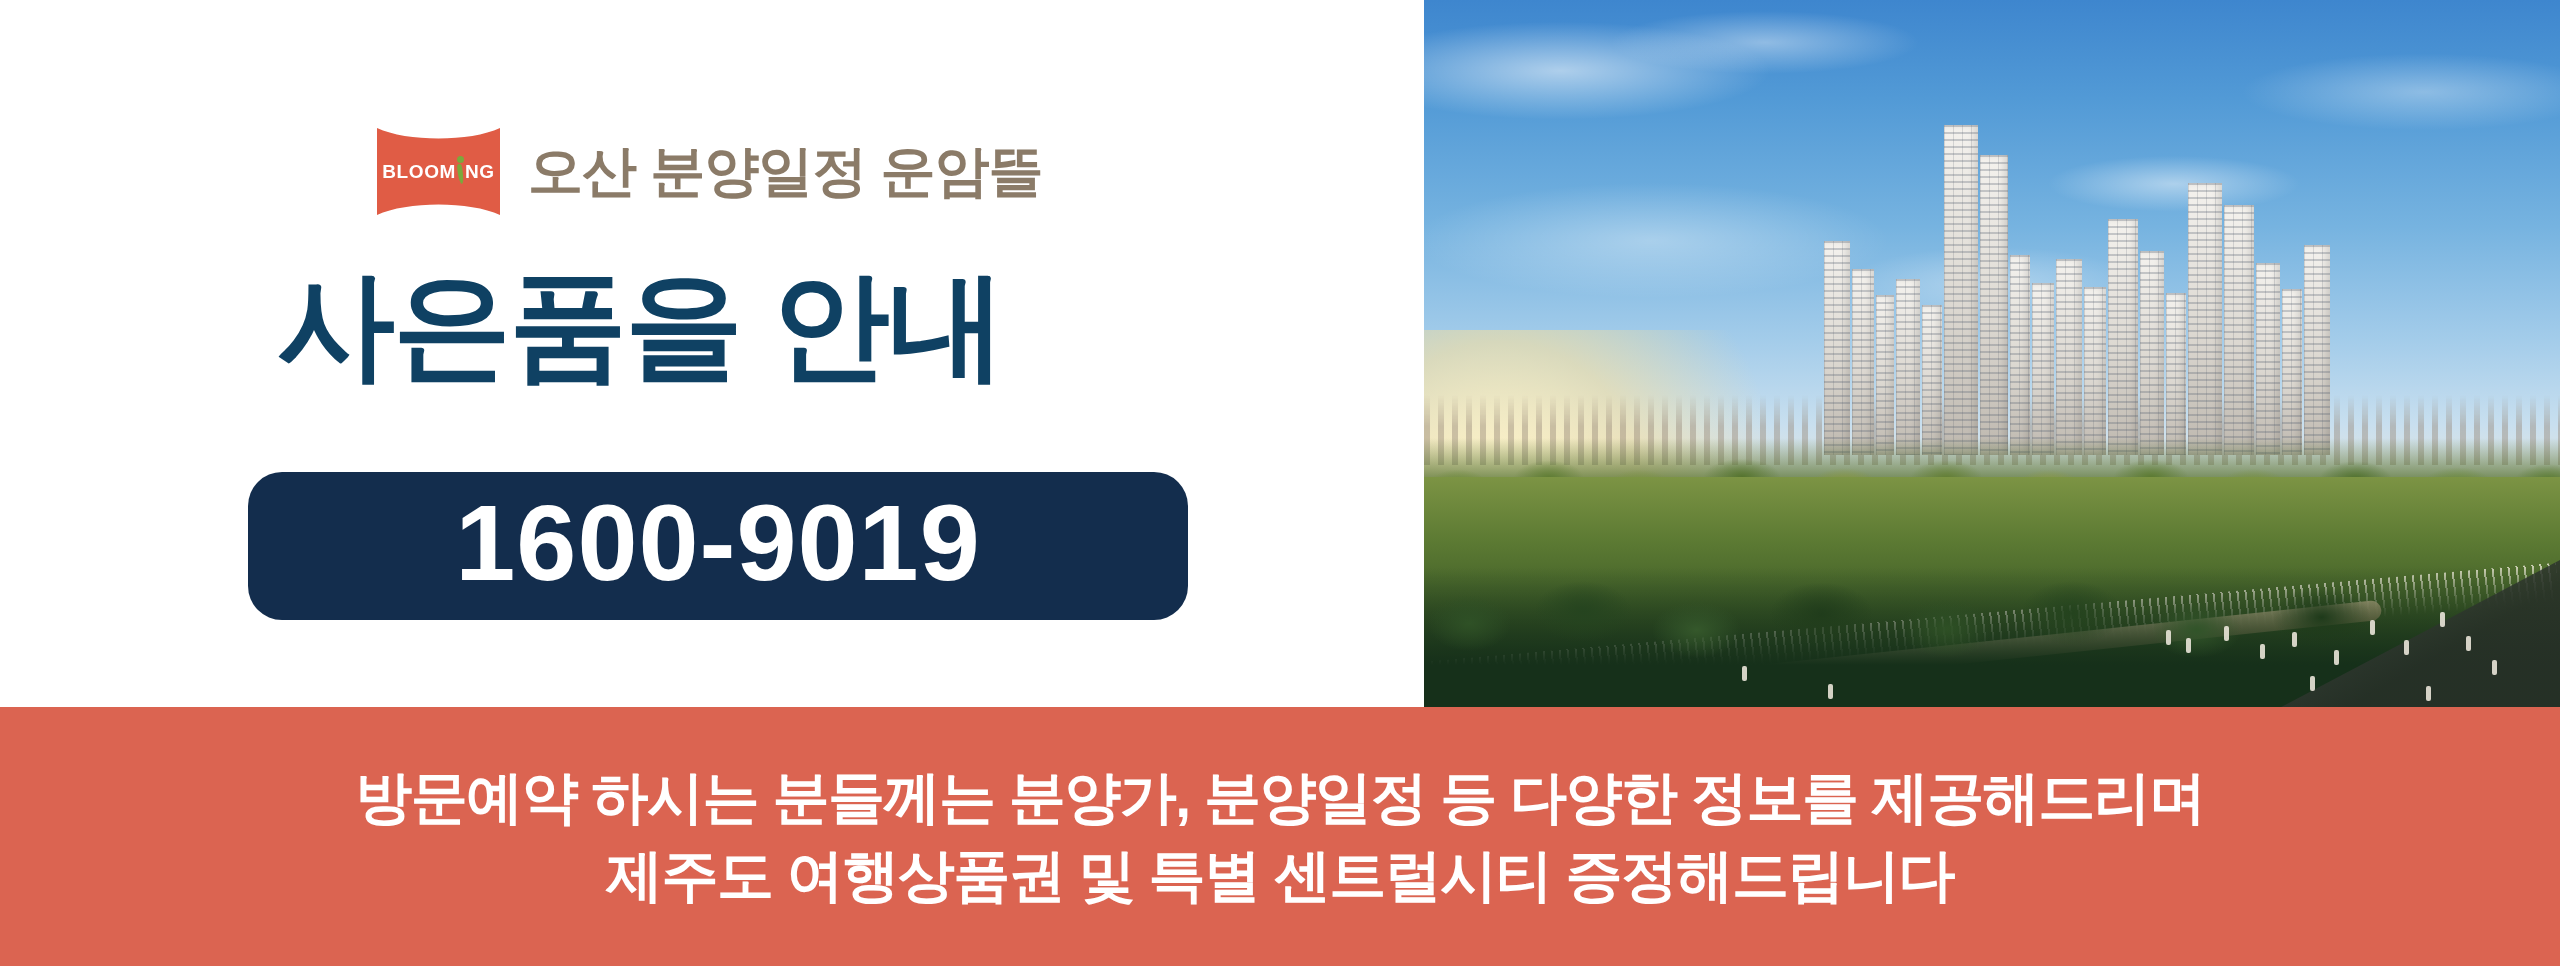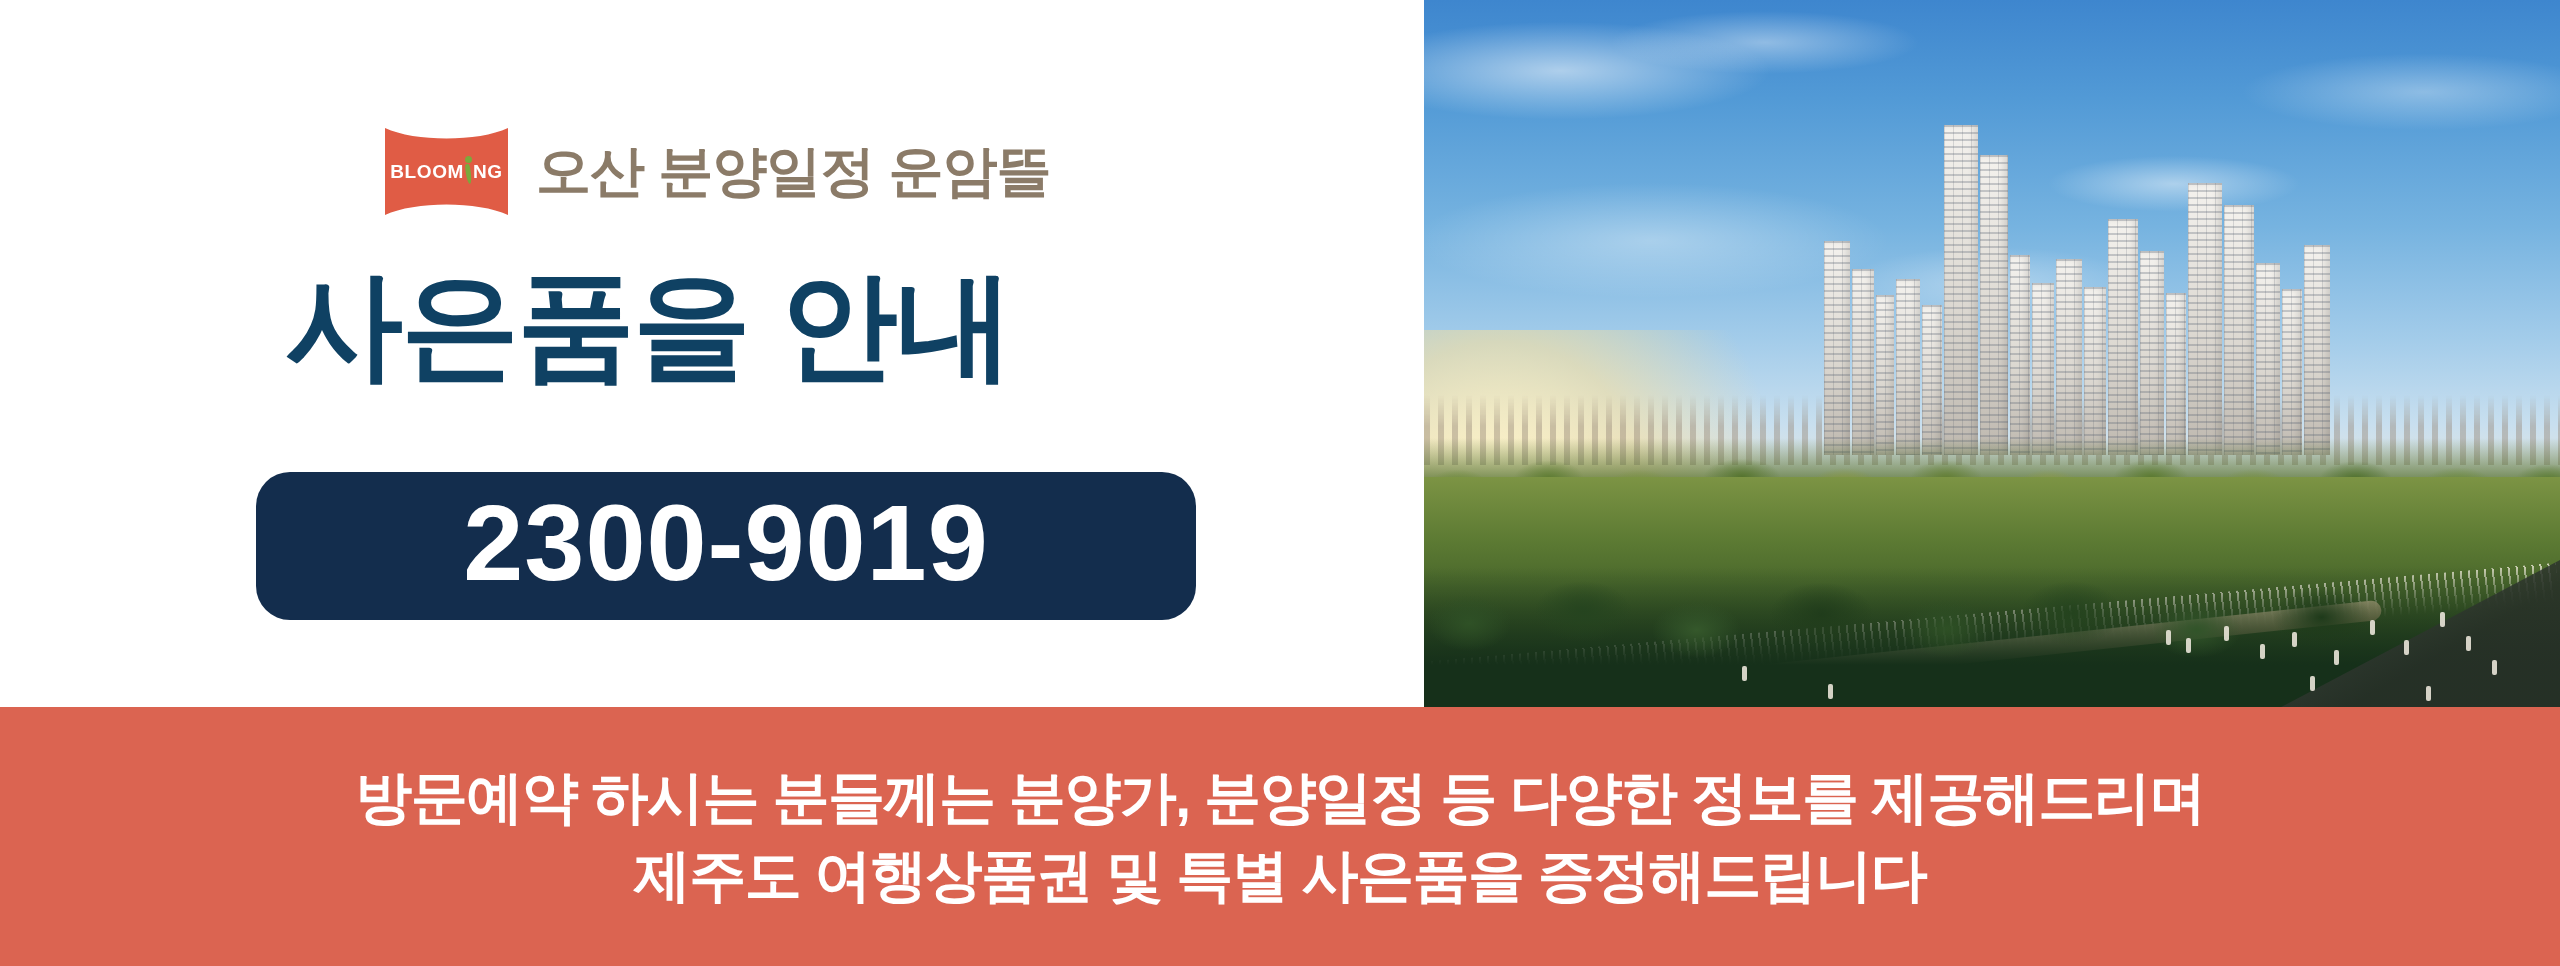--- a/index.html
+++ b/index.html
@@ -22,21 +22,21 @@
   
   .top-section {
     position: absolute;
     left: 0; top: 0;
     width: 2560px;
     height: 707px;
   }
 
   .left-panel {
     position: absolute;
-    left: 8px; top: 0;
+    left: 0; top: 0;
     width: 1424px;
     height: 707px;
     background: #ffffff;
   }
 
   
   .brand-row {
     position: absolute;
     left: 377px;
     top: 128px;
@@ -350,21 +350,21 @@
             <span>NG</span>
           </div>
         </div>
 
         <div class="brand-name">오산 분양일정 운암뜰</div>
       </div>
 
       <div class="headline">사은품을 안내</div>
 
       <div class="phone-pill">
-        <span class="phone-number">2300-9019</span>
+        <span class="phone-number">1600-9019</span>
       </div>
 
     </div>
 
     <div class="render">
       <div class="clouds"></div>
       <div class="sunglow"></div>
       <div class="far-skyline"></div>
       <div class="towers">
           <div class="tower" style="left: 400px; width: 26px; height: 214px;"></div>
@@ -409,16 +409,16 @@
         <div class="person" style="left: 886px; top: 676px;"></div>
         <div class="person" style="left: 318px; top: 666px;"></div>
         <div class="person" style="left: 404px; top: 684px;"></div>
         <div class="person" style="left: 1002px; top: 686px;"></div>
       </div>
 
   </div>
 
   <div class="red-banner">
     <div class="promo-line">방문예약 하시는 분들께는 분양가, 분양일정 등 다양한 정보를 제공해드리며</div>
-    <div class="promo-line">제주도 여행상품권 및 특별 사은품을 증정해드립니다</div>
+    <div class="promo-line">제주도 여행상품권 및 특별 센트럴시티 증정해드립니다</div>
   </div>
 
 </div>
 
 </body></html>

